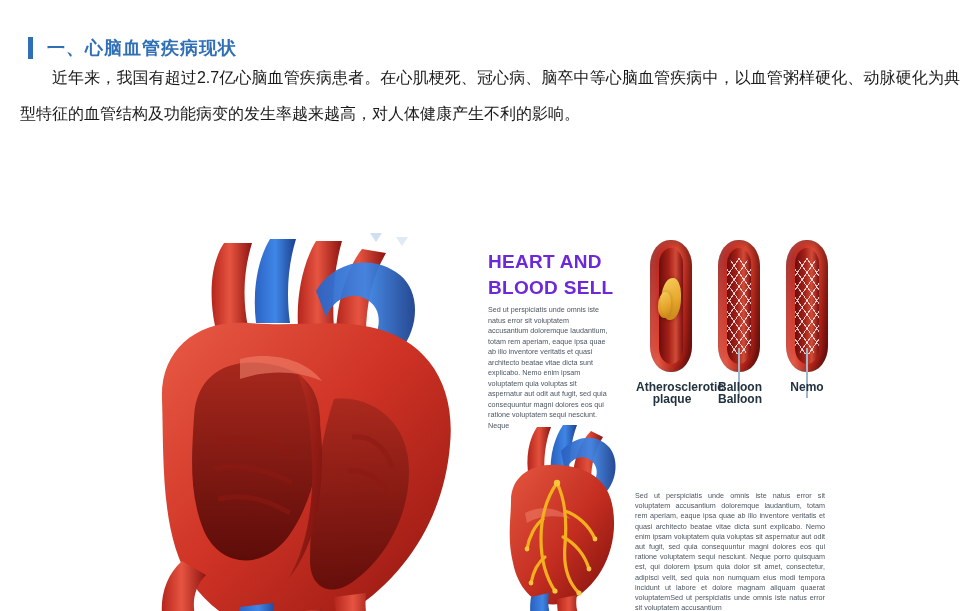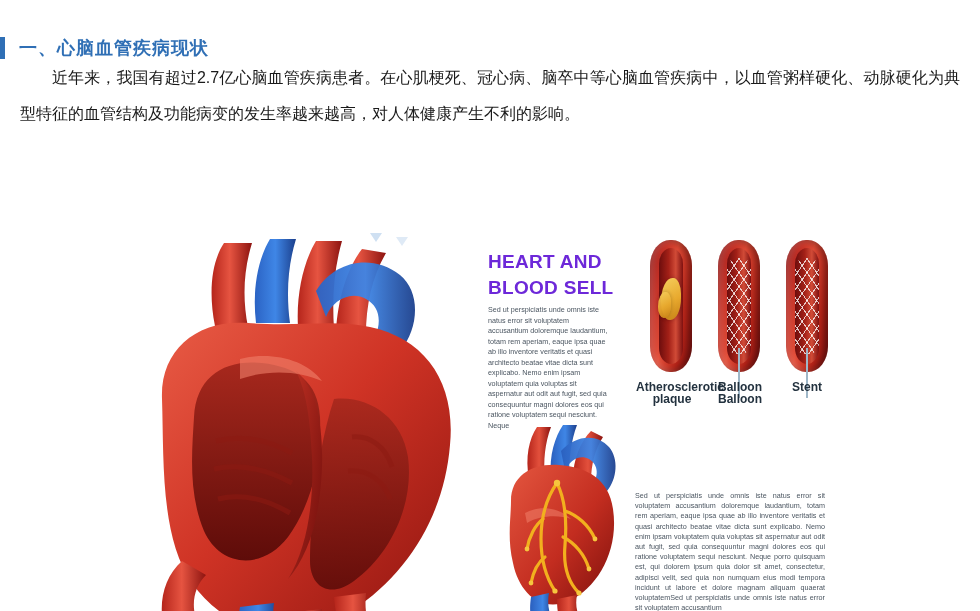--- a/index.html
+++ b/index.html
@@ -18,21 +18,21 @@
     width: 980px;
     height: 611px;
     position: relative;
     background: #ffffff;
   }
 
   
   .heading {
     display: flex;
     align-items: center;
-    margin: 36px 0 0 0;
+    margin: 36px 0 0 28px;
   }
   .heading-bar {
     width: 5px;
     height: 22px;
     background: #2f6fb5;
     margin-right: 14px;
   }
   .heading-text {
     color: #2f6fb5;
     font-size: 18px;
@@ -301,21 +301,21 @@
         <div class="balloon-mesh"></div>
         <div class="catheter-line"></div>
       </div>
       <div class="artery a3">
         <div class="lumen"></div>
         <div class="stent-mesh"></div>
         <div class="catheter-line c3"></div>
       </div>
       <div class="caption c1">Atherosclerotic plaque</div>
       <div class="caption c2">Balloon Balloon</div>
-      <div class="caption c3">Stent</div>
+      <div class="caption c3">Nemo</div>
     </div>
 
     <svg class="heart-small" viewBox="0 0 140 200">
       <defs>
         <linearGradient id="sm-muscle" x1="0" y1="0" x2="1" y2="1">
           <stop offset="0%" stop-color="#e4563f"></stop>
           <stop offset="55%" stop-color="#c32d20"></stop>
           <stop offset="100%" stop-color="#7d100c"></stop>
         </linearGradient>
         <linearGradient id="sm-vein" x1="0" y1="0" x2="1" y2="0">

